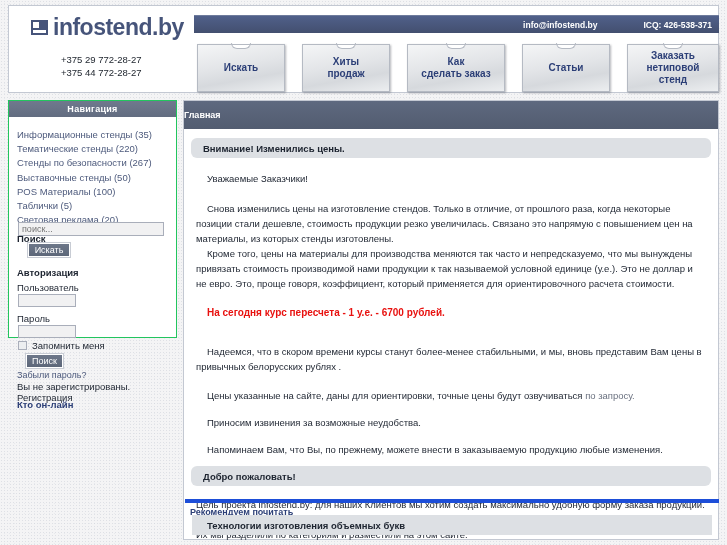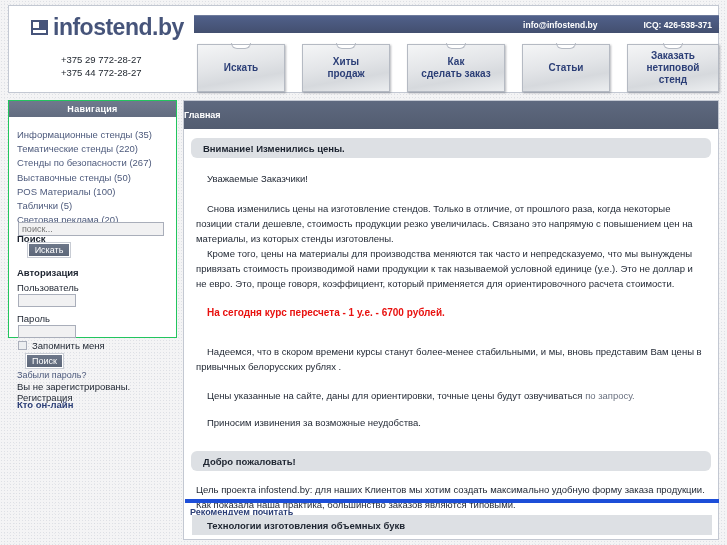--- a/index.html
+++ b/index.html
@@ -359,20 +359,21 @@
     <p class="indent">Кроме того, цены на материалы для производства меняются так часто и непредсказуемо, что мы вынуждены привязать стоимость производимой нами продукции к так называемой  условной единице (у.е.).  Это не доллар и не евро. Это, проще говоря, коэффициент, который применяется для ориентировочного расчета стоимости.</p>
     <p style="height:14px;"></p>
     <p class="red-note indent">На сегодня курс пересчета - 1 у.е. - 6700 рублей.</p>
     <p style="height:24px;"></p>
     <p class="indent">Надеемся, что в скором времени курсы станут более-менее стабильными, и мы, вновь представим Вам цены в привычных белорусских рублях .</p>
     <p style="height:14px;"></p>
     <p class="indent"><span>Цены указанные на сайте, даны для ориентировки, точные цены будут озвучиваться </span><span class="grey-span">по запросу.</span></p>
     <p style="height:12px;"></p>
     <p class="indent">Приносим извинения за возможные неудобства.</p>
     <p style="height:12px;"></p>
+    <p class="indent">Напоминаем Вам, что Вы, по прежнему, можете внести в заказываемую продукцию любые изменения.</p>
   </div>
 
   <div class="art-head" style="">Добро пожаловать!</div>
 
   <div class="body-text" style="margin-top:11px;">
     <p>Цель проекта infostend.by: для наших Клиентов мы хотим создать максимально удобную форму  заказа продукции.</p>
     <p>Как показала наша практика, большинство заказов являются типовыми.</p>
     <p>Их мы разделили по категориям и разместили на этом сайте.</p>
     <p style="height:14px;"></p>
 

